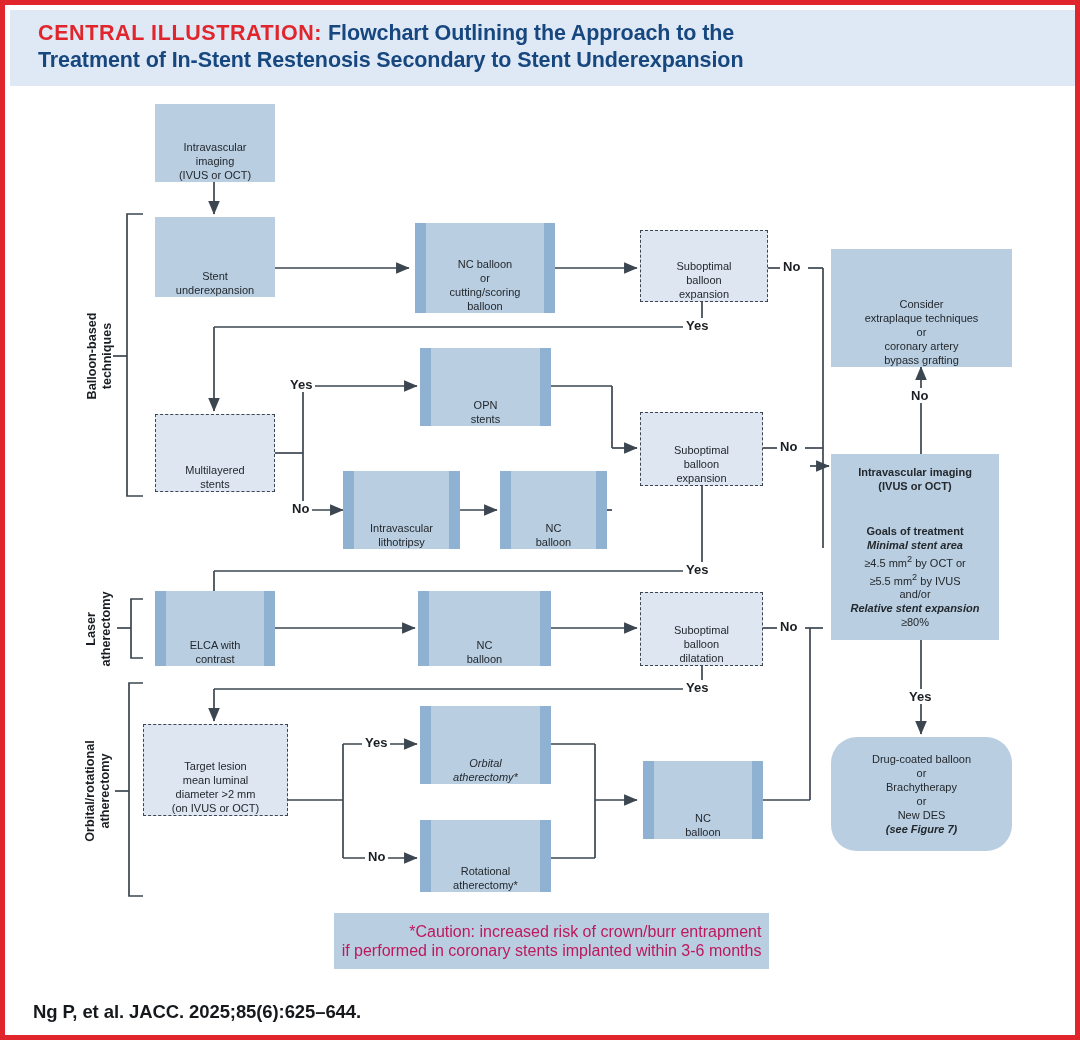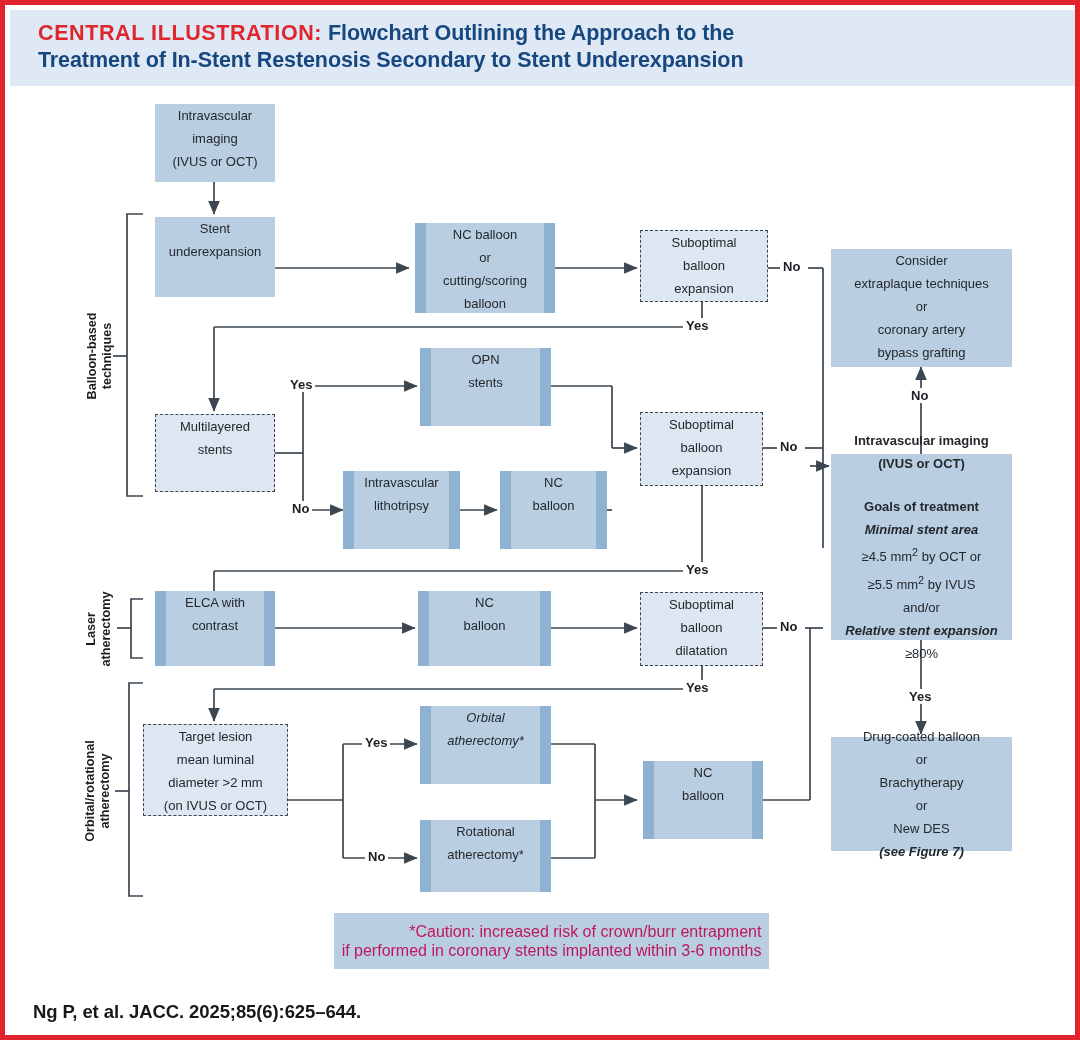--- a/index.html
+++ b/index.html
@@ -39,25 +39,25 @@
   
   #canvas {
     position: absolute; left: 0; top: 81px;
     width: 1070px; height: 890px;
   }
   #wires { position: absolute; left: 0; top: 0; width: 1070px; height: 890px; }
 
   
   .box {
     position: absolute;
-    display: flex; align-items: flex-start; justify-content: center;
+    display: flex; align-items: flex-end; justify-content: center;
     text-align: center;
     color: #23282d;
-    font-size: 13px;
-    line-height: 23px;
+    font-size: 11px;
+    line-height: 14px;
     white-space: pre-line;
     z-index: 3;
   }
   .solid { background: #b9cee1; }
   
   .bars {
     background:
       linear-gradient(to right, #8fb2d2 0 11px, rgba(0,0,0,0) 11px),
       linear-gradient(to left,  #8fb2d2 0 11px, rgba(0,0,0,0) 11px),
       #b9cee1;
@@ -298,34 +298,34 @@
     </div>
 
     <div class="box solid" style="left:826px; top:163px; width:181px; height:118px;">
       <span class="boxtext">Consider
 extraplaque techniques
 or
 coronary artery
 bypass grafting</span>
     </div>
 
-    <div class="box solid" style="left:826px; top:368px; width:181px; height:186px; flex-direction:column; justify-content:center; padding:8px 6px;">
+    <div class="box solid" style="left:826px; top:368px; width:168px; height:186px; flex-direction:column; justify-content:center; padding:8px 6px;">
       <span class="boxtext bold">Intravascular imaging
 (IVUS or OCT)</span>
       <span style="display:block;height:11px"></span>
       <span class="boxtext g">Goals of treatment</span>
       <span class="boxtext it">Minimal stent area</span>
       <span class="boxtext"><span>≥4.5 mm</span><sup>2</sup><span> by OCT or</span></span>
       <span class="boxtext"><span>≥5.5 mm</span><sup>2</sup><span> by IVUS</span></span>
       <span class="boxtext">and/or</span>
       <span class="boxtext it">Relative stent  expansion</span>
       <span class="boxtext">≥80%</span>
     </div>
 
-    <div class="box solid" style="left:826px; top:651px; width:181px; height:114px; flex-direction:column; justify-content:center;">
+    <div class="box solid" style="left:826px; top:651px; width:181px; height:114px; flex-direction:column; justify-content:center;border-radius:26px;">
       <span class="boxtext">Drug-coated balloon
 or
 Brachytherapy
 or
 New DES</span>
       <span class="boxtext it">(see Figure 7)</span>
     </div>
 
     <div class="lbl" style="left:775px; top:173px;">No</div>
     <div class="lbl" style="left:678px; top:232px;">Yes</div>

